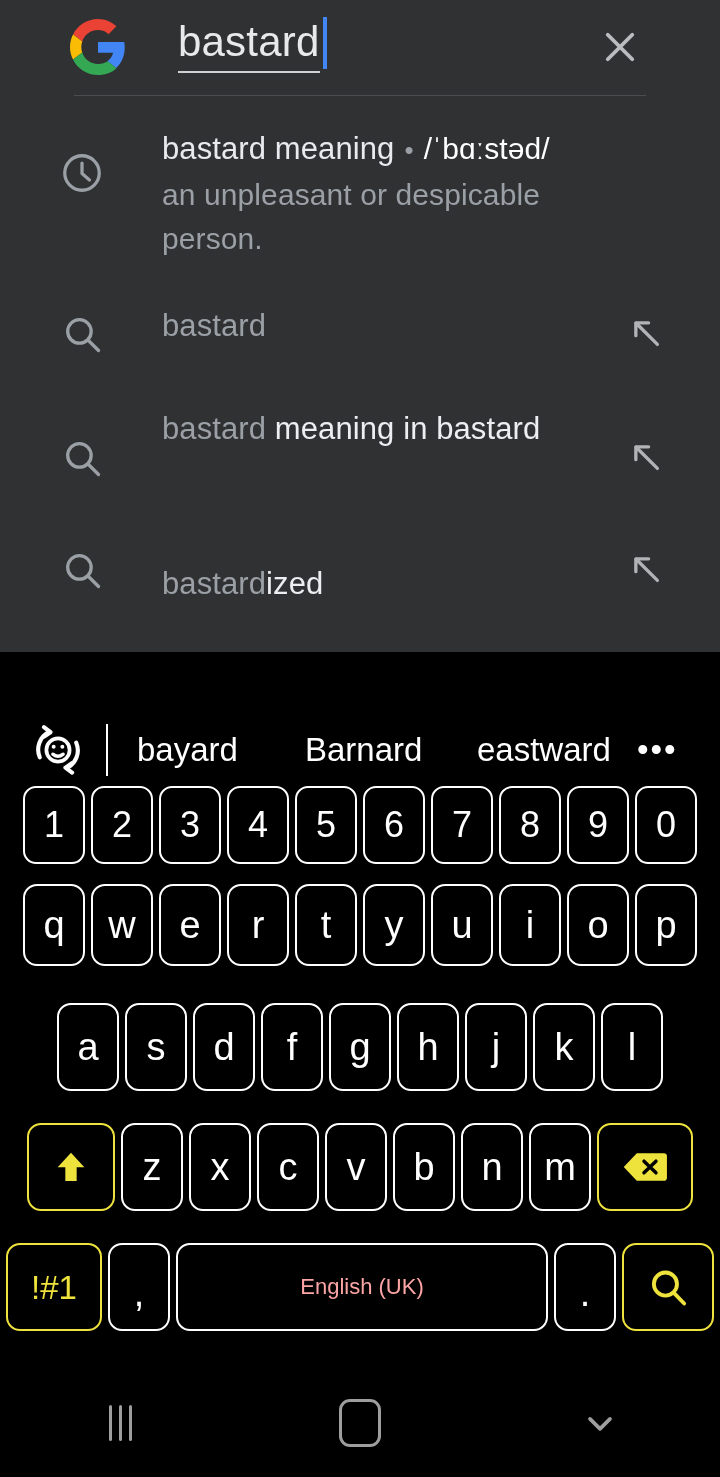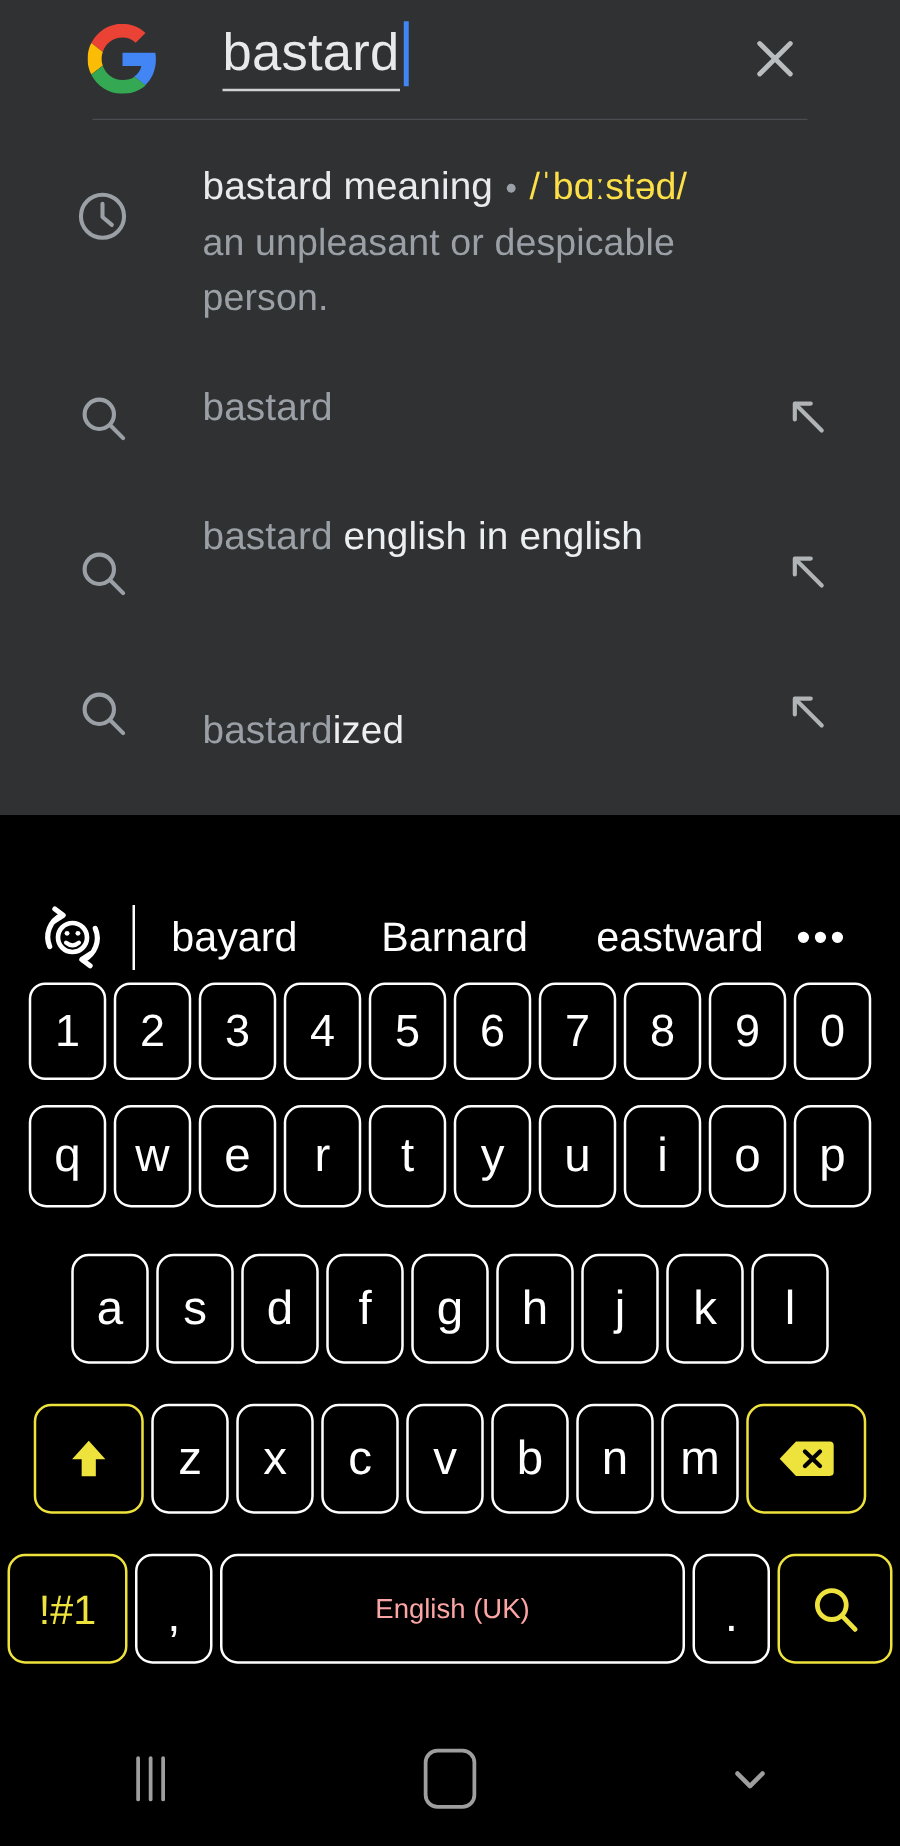--- a/index.html
+++ b/index.html
@@ -137,21 +137,21 @@
     line-height: 44px;
     color: #9aa0a6;
     letter-spacing: .1px;
   }
   .sugg-sep {
     color: #9aa0a6;
     margin: 0 10px;
     font-size: 26px;
   }
   .sugg-phonetic {
-    color: #fde047;
+    color: #ffffff;
     font-size: 30px;
   }
   .sugg-arrow {
     position: absolute;
     right: 50px;
     width: 48px;
     display: flex;
     align-items: center;
     justify-content: center;
   }
@@ -401,21 +401,21 @@
       </div>
 
       <div class="sugg-row" style="height:122px;">
         <div class="sugg-icon" style="top:40px;">
           <svg width="44" height="44" viewBox="0 0 24 24" fill="none" stroke="#9aa0a6" stroke-width="1.8">
             <circle cx="10.6" cy="10.6" r="6.4"></circle>
             <path d="M15.4 15.4 L21 21" stroke-linecap="round"></path>
           </svg>
         </div>
         <div class="sugg-body" style="padding-top:10px;">
-          <div class="sugg-line"><span class="sugg-dim">bastard </span><span class="sugg-bright">english in english</span></div>
+          <div class="sugg-line"><span class="sugg-dim">bastard </span><span class="sugg-bright">meaning in bastard</span></div>
         </div>
         <div class="sugg-arrow" style="top:40px;">
           <svg width="42" height="42" viewBox="0 0 24 24" fill="none" stroke="#b0b4b7" stroke-width="1.9">
             <path d="M18.5 18.5 L6.4 6.4" stroke-linecap="round"></path>
             <path d="M6.2 13.5 V6.2 H13.5" stroke-linecap="round" stroke-linejoin="round"></path>
           </svg>
         </div>
       </div>
 
       <div class="sugg-row" style="height:110px;align-items:center;">

